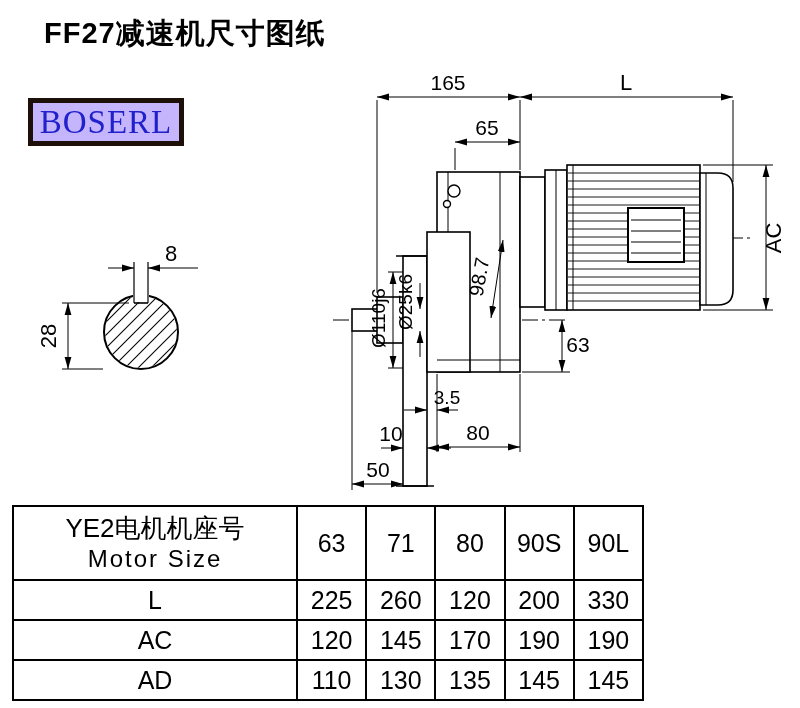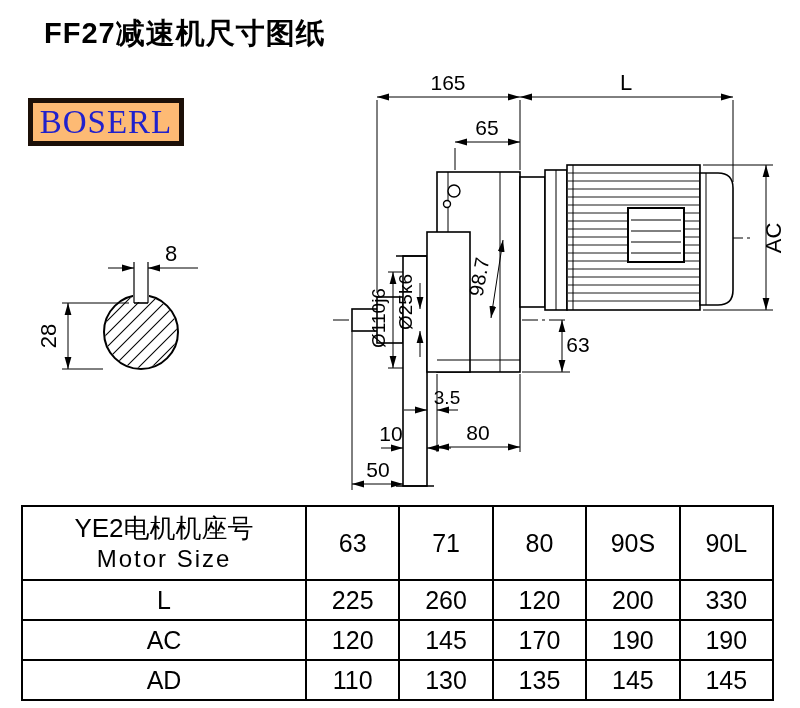--- a/index.html
+++ b/index.html
@@ -6,30 +6,30 @@
   body{
     width:800px;height:708px;position:relative;background:#fff;
     font-family:"Liberation Sans",sans-serif;color:#000;overflow:hidden;
   }
   .page-title{
     position:absolute;left:44px;top:14px;font-size:29px;font-weight:bold;
     letter-spacing:1px;white-space:nowrap;
   }
   .logo-box{
     position:absolute;left:28px;top:98px;width:146px;height:38px;
-    border:5px solid #1c1008;background:#fdba74;display:flex;align-items:center;justify-content:center;
+    border:5px solid #1c1008;background:#c4b5fd;display:flex;align-items:center;justify-content:center;
   }
   .logo-text{
     font-family:"Liberation Serif",serif;font-size:33px;color:#2121cc;letter-spacing:1px;
   }
   svg text{font-family:"Liberation Sans",sans-serif;fill:#000;}
   .drawing{position:absolute;left:0;top:55px;}
 
   table.spec{
-    position:absolute;left:21px;top:505px;width:753px;
+    position:absolute;left:12px;top:505px;width:632px;
     border-collapse:collapse;table-layout:fixed;
     font-size:25px;text-align:center;
   }
   table.spec th,table.spec td{
     border:2px solid #000;font-weight:normal;padding:0;
     vertical-align:middle;
   }
   table.spec .col0{width:282px;}
   table.spec tr.hdr{height:74px;}
   table.spec tr.data{height:40px;}

